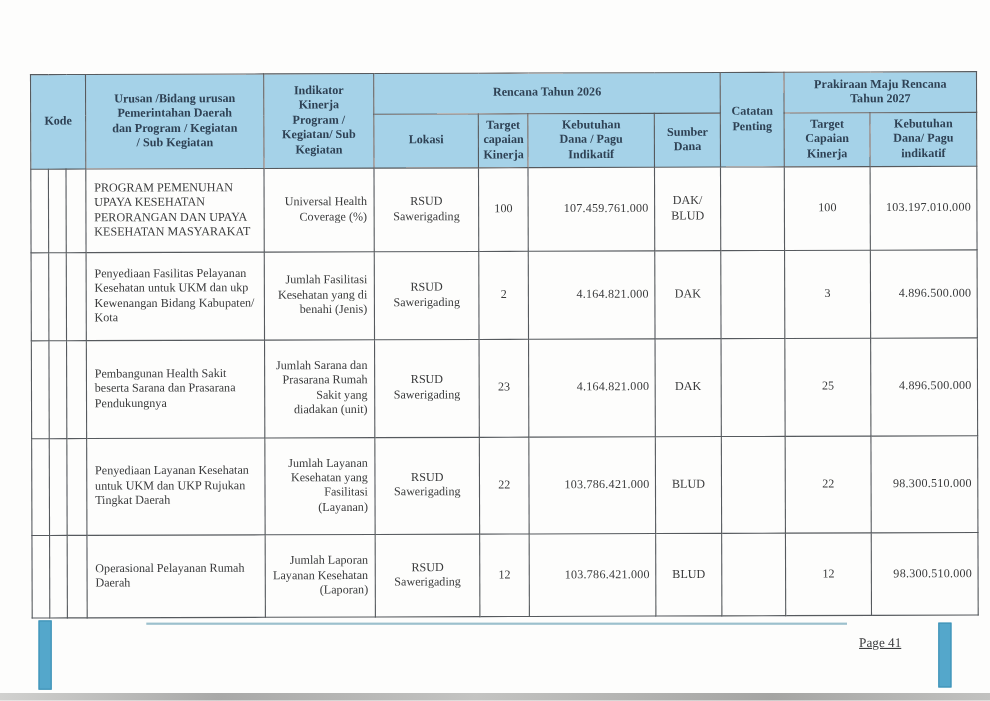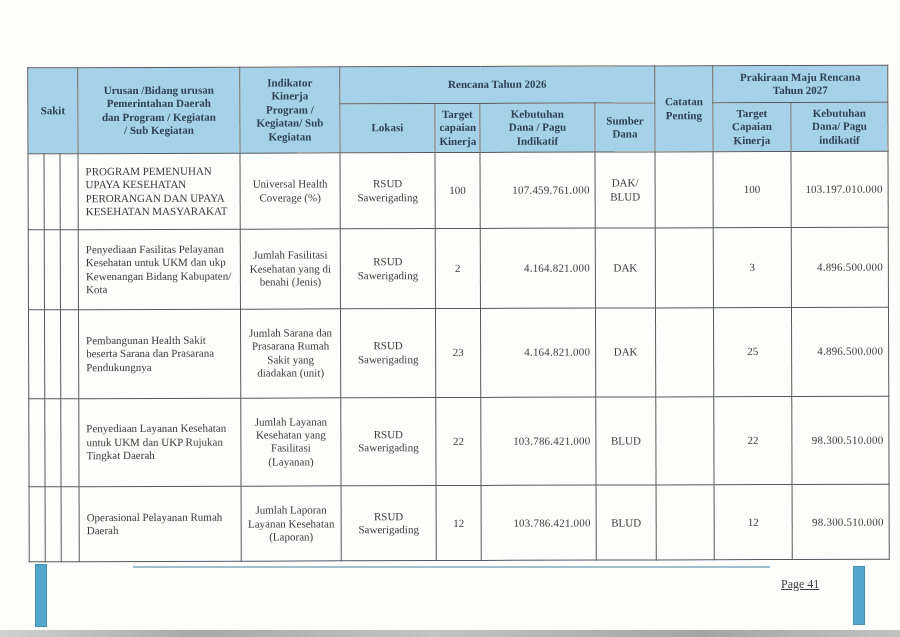--- a/index.html
+++ b/index.html
@@ -18,21 +18,21 @@
     background:#a5d2e8;color:#2e4154;font-weight:bold;font-size:11px;line-height:1.22;
     text-align:center;vertical-align:middle;white-space:pre-line;padding:2px 4px;
   }
   tr.hdr-group{height:37px;}
   tr.hdr-sub{height:49px;}
   tbody td{
     font-size:11px;color:#3a3b3c;line-height:1.22;vertical-align:middle;
     white-space:pre-line;padding:2px 5px;background:transparent;margin-left:14px;
   }
   tbody td.c-urusan{text-align:left;vertical-align:middle;padding:3px 7px;}
-  tbody td.c-indikator{text-align:center;padding:17px 6px;}
+  tbody td.c-indikator{text-align:right;padding:17px 6px;}
   tbody td.c-lokasi,tbody td.c-num,tbody td.c-sumber{text-align:center;}
   tbody td.c-dana{text-align:right;letter-spacing:.2px;}
   tbody tr:nth-child(1){height:76px;}
   tbody tr:nth-child(2){height:80px;}
   tbody tr:nth-child(3){height:69px;}
   tbody tr:nth-child(4){height:72px;}
   tbody tr:nth-child(5){height:55px;}
 
   
   .accent-bar{position:absolute;width:10px;background:#54a7cb;border:1px solid #3f92b6;}
@@ -65,21 +65,21 @@
           <col style="width:95px">
         <col style="width:45px">
           <col style="width:115px">
           <col style="width:60px">
         <col style="width:58px">
           <col style="width:78px">
           <col style="width:97px">
       </colgroup>
       <thead>
         <tr class="hdr-group">
-          <th colspan="3" rowspan="2">Sakit</th>
+          <th colspan="3" rowspan="2">Kode</th>
           <th rowspan="2">Urusan /Bidang urusan
 Pemerintahan Daerah
 dan Program / Kegiatan
 / Sub Kegiatan</th>
           <th rowspan="2">Indikator
 Kinerja
 Program /
 Kegiatan/ Sub
 Kegiatan</th>
           <th colspan="4">Rencana Tahun 2026</th>

